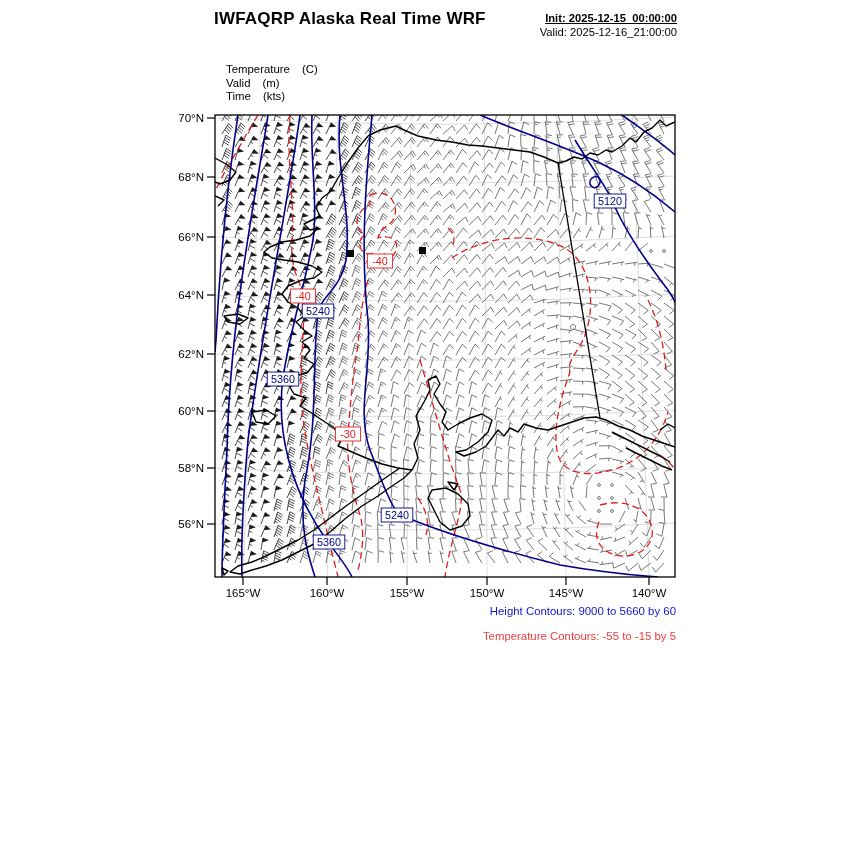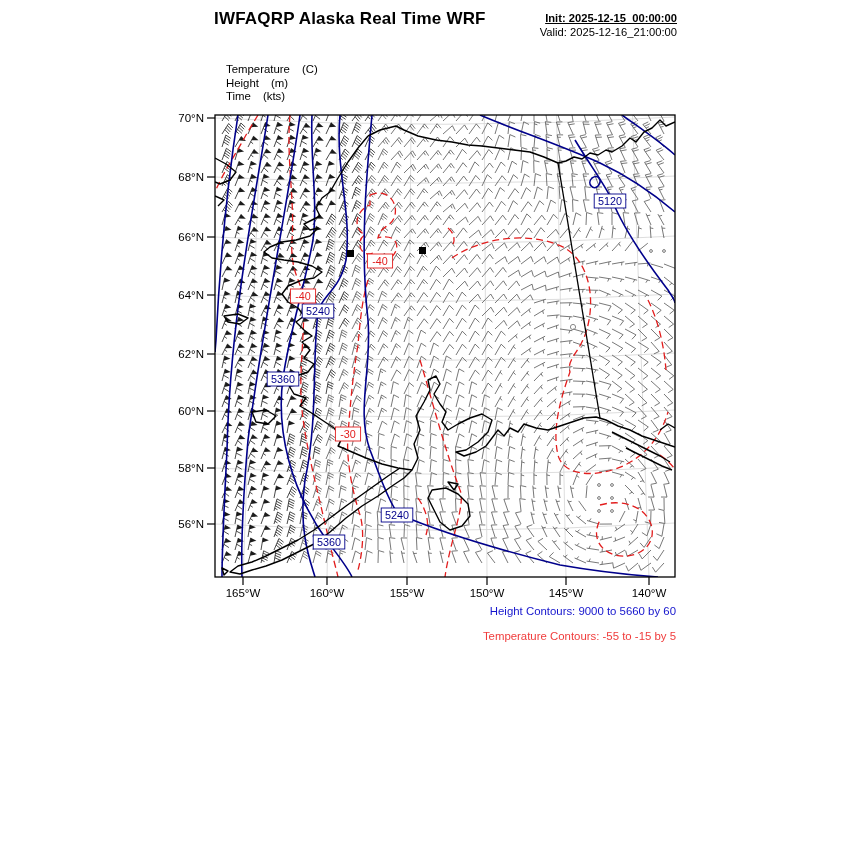--- a/index.html
+++ b/index.html
@@ -25,21 +25,21 @@
 <div class="initval">
   <div class="init">Init: 2025-12-15_00:00:00</div>
   <div class="valid">Valid: 2025-12-16_21:00:00</div>
 </div>
 
 <div class="legend">
   <div class="row">
     <span>Temperature</span><span class="u">(C)</span>
   </div>
   <div class="row">
-    <span>Height</span><span class="u">(m)</span>
+    <span>Valid</span><span class="u">(m)</span>
   </div>
   <div class="row">
     <span>Time</span><span class="u">(kts)</span>
   </div>
 </div>
 
 <svg id="mapsvg" width="520" height="505" viewBox="165 105 520 505">
   <defs>
     <clipPath id="clipframe">
         <rect x="215" y="115" width="460" height="462"></rect>

